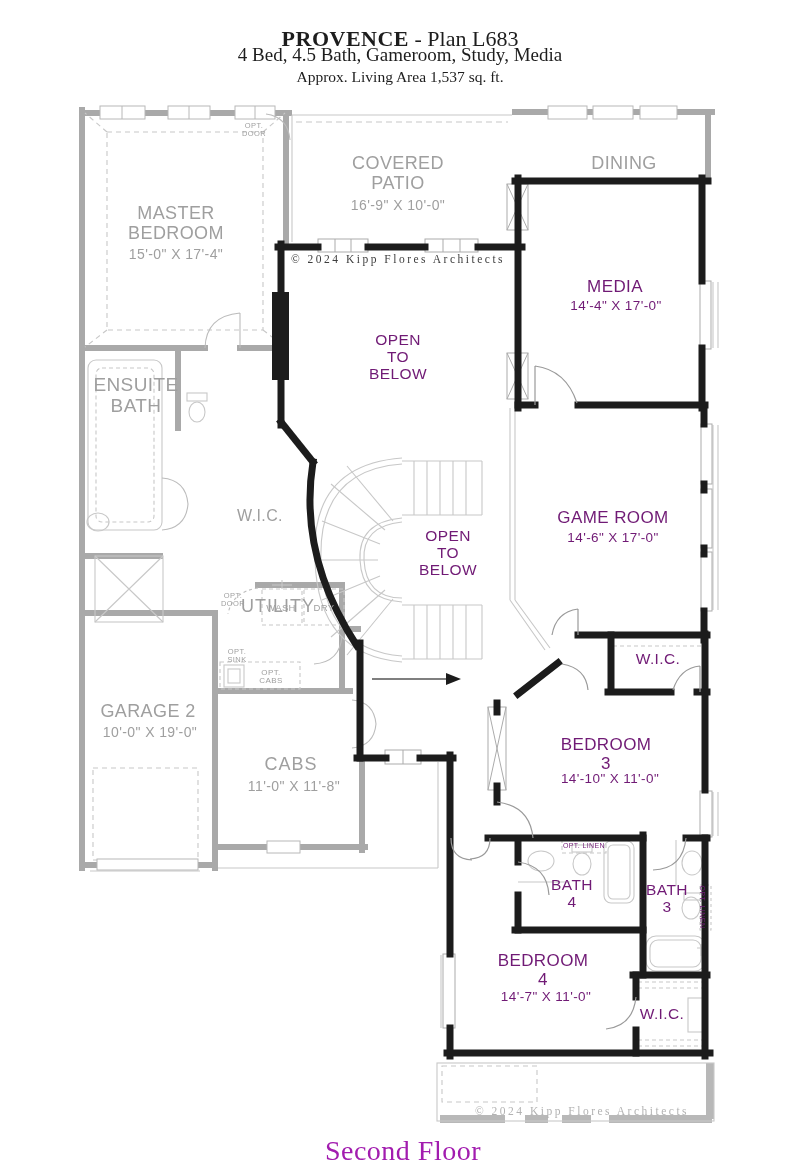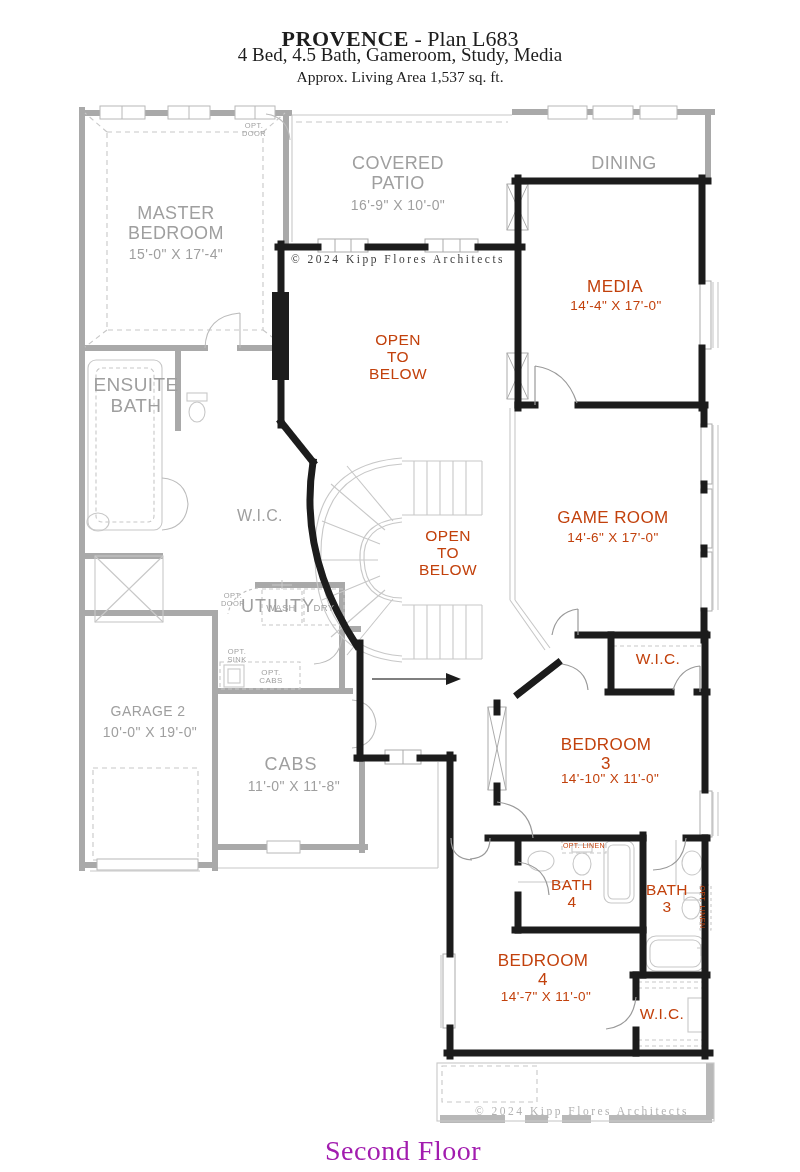--- a/index.html
+++ b/index.html
@@ -1,20 +1,20 @@
 <!DOCTYPE html>
 <html><head>
 <meta charset="utf-8">
 <style>
   html,body{margin:0;padding:0;background:#ffffff;}
   #plan{position:relative;width:800px;height:1172px;background:#ffffff;overflow:hidden;
         font-family:"Liberation Sans",sans-serif;}
   #drawing{position:absolute;left:0;top:0;}
   .lbl{position:absolute;transform:translate(-50%,-50%);text-align:center;
-       white-space:pre-line;color:#c2410c;letter-spacing:.4px;line-height:1.1;
+       white-space:pre-line;color:#701a75;letter-spacing:.4px;line-height:1.1;
        font-family:"Liberation Sans",sans-serif;}
   .g{color:#9f9f9f;}
   .serif{font-family:"Liberation Serif",serif;white-space:normal;}
   .copyright{font-family:"Liberation Serif",serif;letter-spacing:2.5px;white-space:nowrap;
              color:#3d3d3d;}
   .copyright.g{color:#b2b2b2;}
   .vert{writing-mode:vertical-rl;letter-spacing:.5px;}
   .title-line{position:absolute;left:0;width:800px;text-align:center;color:#1d1d1d;}
 </style>
 </head>
@@ -228,21 +228,21 @@
   <div class="lbl g" style="left:260px;top:516px;font-size:16px;">W.I.C.</div>
   <div class="lbl g" style="left:278px;top:607px;font-size:18px;letter-spacing:1px;">UTILITY</div>
   <div class="lbl g" style="left:281px;top:608px;font-size:9.5px;">WASH</div>
   <div class="lbl g" style="left:324px;top:608px;font-size:9.5px;">DRY</div>
   <div class="lbl g" style="left:233px;top:600px;font-size:7.5px;line-height:1.05;">OPT.
 DOOR</div>
   <div class="lbl g" style="left:237px;top:656px;font-size:7.5px;line-height:1.05;">OPT.
 SINK</div>
   <div class="lbl g" style="left:271px;top:677px;font-size:8px;line-height:1.05;">OPT.
 CABS</div>
-  <div class="lbl g" style="left:148px;top:712px;font-size:14px;">GARAGE 2</div>
+  <div class="lbl g" style="left:148px;top:712px;font-size:18px;">GARAGE 2</div>
   <div class="lbl g" style="left:150px;top:733px;font-size:14px;">10'-0" X 19'-0"</div>
   <div class="lbl g" style="left:291px;top:765px;font-size:18px;letter-spacing:1px;">CABS</div>
   <div class="lbl g" style="left:294px;top:787px;font-size:14px;">11'-0" X 11'-8"</div>
 
   <div class="lbl" style="left:615px;top:287px;font-size:17px;">MEDIA</div>
   <div class="lbl" style="left:616px;top:306px;font-size:13.5px;">14'-4" X 17'-0"</div>
   <div class="lbl" style="left:398px;top:357px;font-size:15.5px;">OPEN
 TO
 BELOW</div>
   <div class="lbl" style="left:613px;top:518px;font-size:17px;">GAME ROOM</div>

